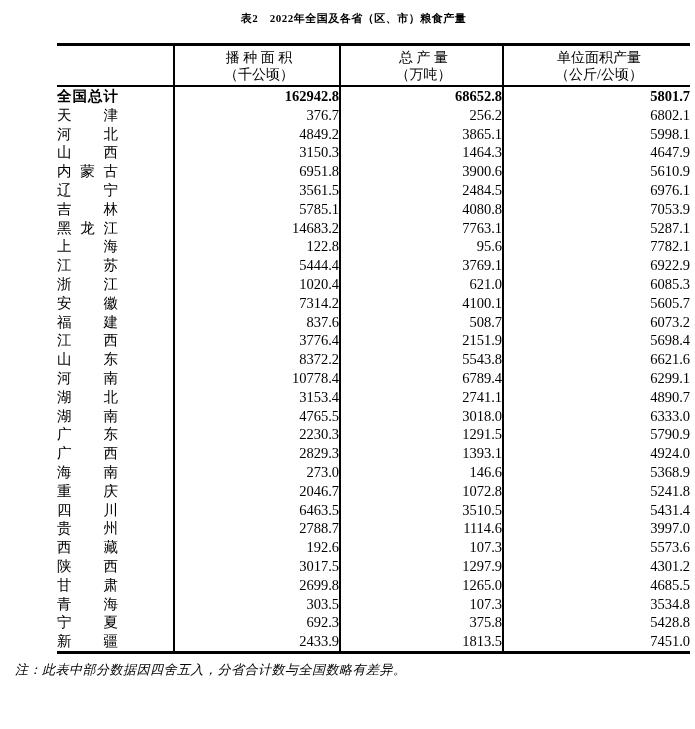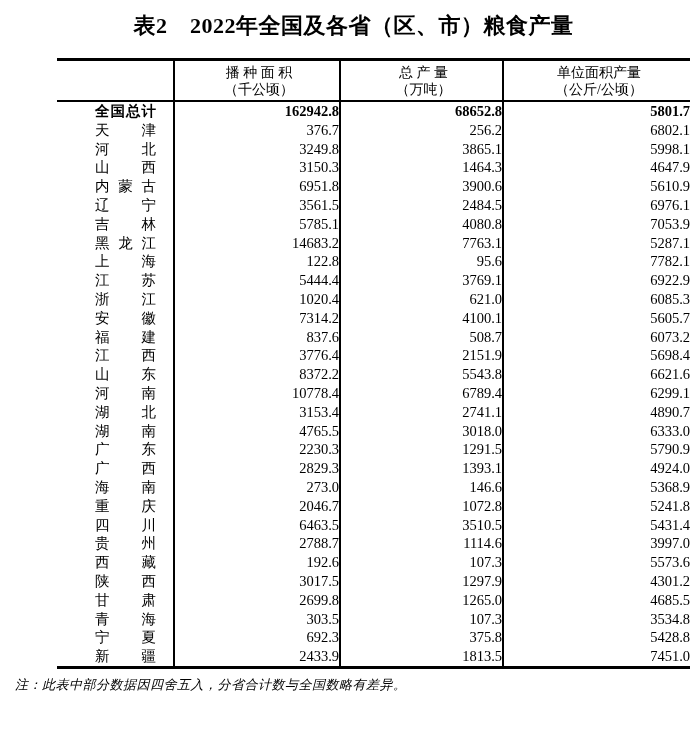--- a/index.html
+++ b/index.html
@@ -8,21 +8,21 @@
     background: #ffffff;
     width: 695px;
     height: 729px;
     overflow: hidden;
     font-family: "Liberation Serif", "DejaVu Serif", serif;
     color: #000;
   }
   .page-title {
     margin: 11px 0 0 12px;
     text-align: center;
-    font-size: 22px;
+    font-size: 11px;
     font-weight: bold;
     letter-spacing: 0.5px;
   }
   table.grain-table {
     border-collapse: collapse;
     table-layout: fixed;
     width: 633px;
     margin: 17px 0 0 57px;
     border-top: 3px solid #000;
     border-bottom: 3px solid #000;
@@ -54,21 +54,20 @@
   }
   .grain-table tbody tr:first-child td { font-weight: bold; }
 
   .name-cell { padding-left: 16px; }
   .prov-name {
     display: inline-block;
     width: 61px;
     text-align: justify;
     text-align-last: justify;
     white-space: nowrap;
-    margin-left: 38px;
   }
   .num-cell {
     text-align: right;
     padding-right: 8px;
   }
   .table-note {
     margin: 7px 0 0 15px;
     font-size: 13px;
     font-style: italic;
     letter-spacing: 0.5px;
@@ -122,21 +121,21 @@
     </td>
     <td class="num-cell">376.7</td>
     <td class="num-cell">256.2</td>
     <td class="num-cell">6802.1</td>
   </tr>
 
   <tr>
     <td class="name-cell">
       <span class="prov-name">河 北</span>
     </td>
-    <td class="num-cell">3249.8</td>
+    <td class="num-cell">4849.2</td>
     <td class="num-cell">3865.1</td>
     <td class="num-cell">5998.1</td>
   </tr>
 
   <tr>
     <td class="name-cell">
       <span class="prov-name">山 西</span>
     </td>
     <td class="num-cell">3150.3</td>
     <td class="num-cell">1464.3</td>

